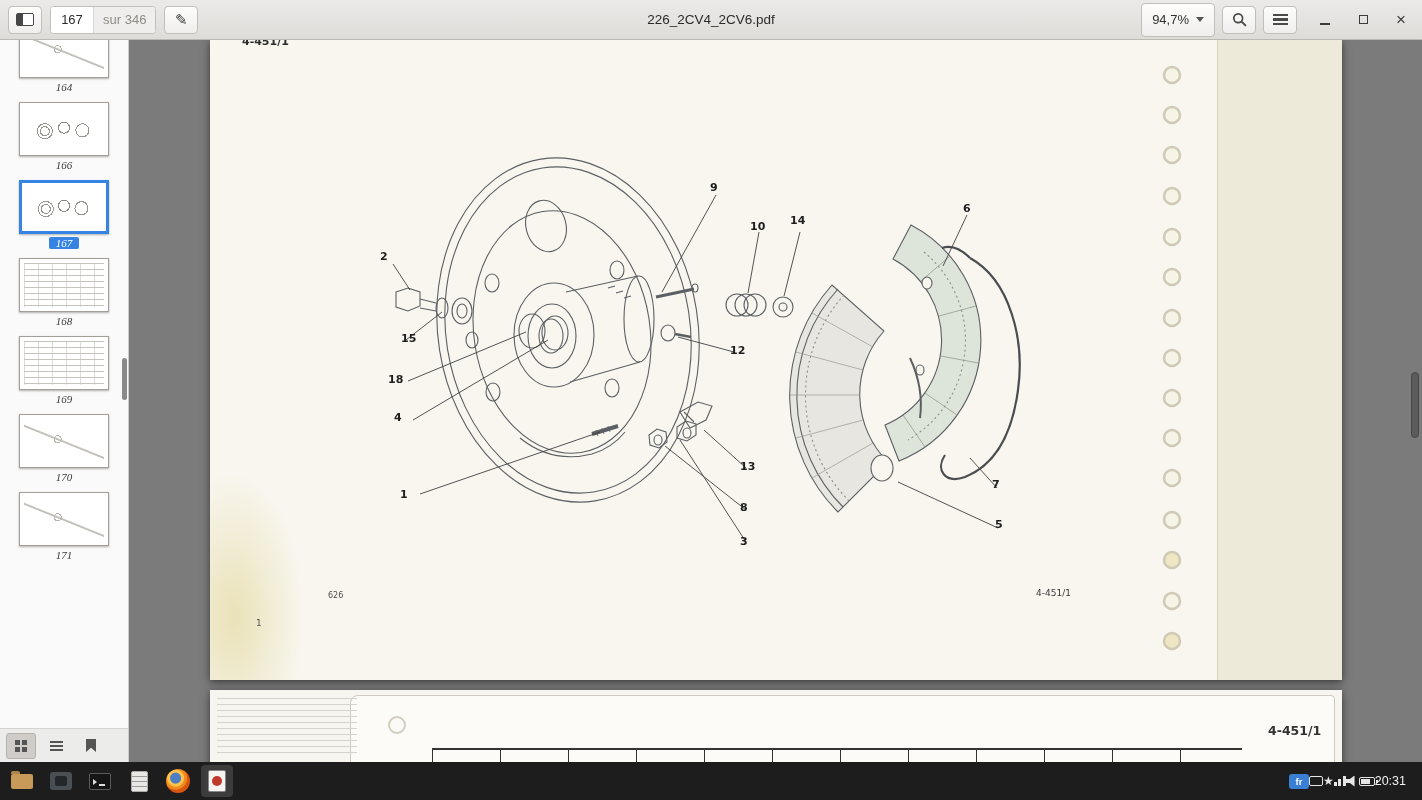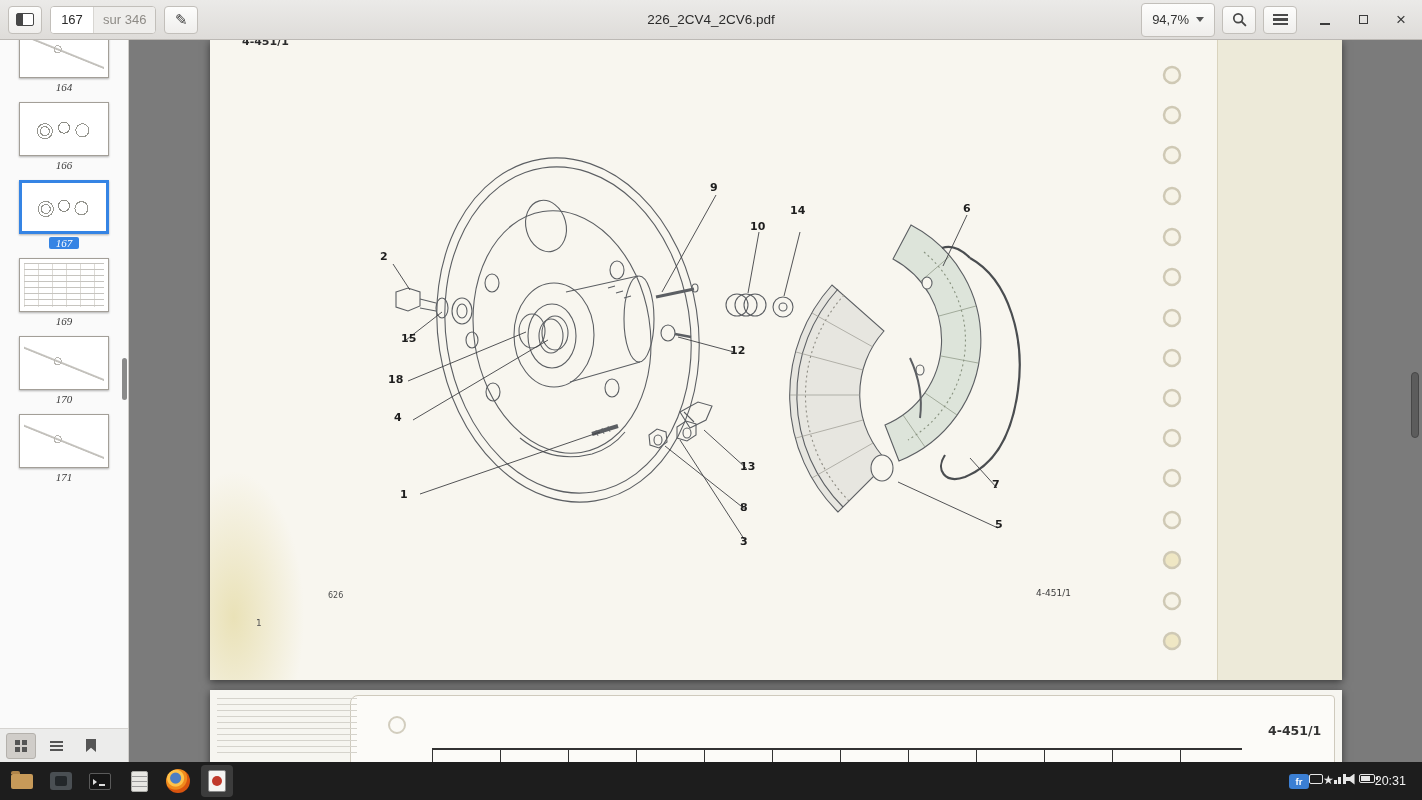--- a/index.html
+++ b/index.html
@@ -102,21 +102,21 @@
   .gfx-ic::before { content:""; position:absolute; inset:4px 5px; background:#23272a; border-radius:2px; }
   .term-ic { width:22px; height:17px; background:#151515; border:1px solid #5a5a5a; border-radius:2px; position:relative; }
   .term-ic::before { content:""; position:absolute; left:3px; top:5px; width:0; height:0; border-top:3px solid transparent; border-bottom:3px solid transparent; border-left:4px solid #ddd; }
   .term-ic::after { content:""; position:absolute; left:9px; bottom:3px; width:6px; height:2px; background:#ddd; }
   .edit-ic { width:17px; height:21px; background:#e8e7e3; border:1px solid #aaaaa6; border-radius:2px;
       background-image:repeating-linear-gradient(to bottom, transparent 0 4px, #9a9a9a 4px 5px); }
   .ff-ic { width:24px; height:24px; border-radius:50%;
       background:radial-gradient(circle at 40% 38%, #4d7dc4 0 5px, #ffc24a 6px 8px, #f08a1d 9px 11px, #d9540e 12px); }
   .pdf-ic { width:18px; height:22px; background:#f5f4f2; border-radius:2px; position:relative; border:1px solid #888; }
   .pdf-ic::after { content:""; position:absolute; left:3px; top:5px; width:10px; height:10px; border-radius:50%; background:#c0392b; }
-  .tray { margin-left:auto; display:flex; align-items:flex-start; padding-right:10px; }
+  .tray { margin-left:auto; display:flex; align-items:center; padding-right:10px; }
   .kb-badge { min-width:20px; height:15px; background:#3b7fd4; color:#fff; font-size:9.5px; font-weight:bold; border-radius:3px;
       display:flex; align-items:center; justify-content:center; padding:0 3px; }
   .scr-ic { width:14px; height:10px; border:1.4px solid #e6e6e6; border-radius:2px; }
   .star-ic { color:#e6e6e6; font-size:12px; line-height:1; }
   .net-ic { display:flex; align-items:flex-end; gap:1.5px; }
   .net-ic i { display:block; width:3px; background:#e6e6e6; }
   .vol-ic { width:13px; height:11px; background:#e6e6e6; clip-path:polygon(0 32%, 32% 32%, 68% 0, 68% 100%, 32% 68%, 0 68%); }
   .bat-ic { width:16px; height:9px; border:1.3px solid #e6e6e6; border-radius:2px; position:relative; }
   .bat-ic::before { content:""; position:absolute; left:1px; top:1px; bottom:1px; width:9px; background:#e6e6e6; }
   .bat-ic::after { content:""; position:absolute; right:-4px; top:2px; width:2px; height:3px; background:#e6e6e6; }
@@ -181,20 +181,26 @@
         <div class="thumb">
             <div class="mini m-rings"></div>
           </div>
         <span class="thumb-label">166</span>
       </div>
       <div class="thumb-item selected">
         <div class="thumb">
             <div class="mini m-rings"></div>
           </div>
         <span class="thumb-label">167</span>
+      </div>
+      <div class="thumb-item">
+        <div class="thumb">
+            <div class="mini m-table"></div>
+          </div>
+        <span class="thumb-label">168</span>
       </div>
       <div class="thumb-item">
         <div class="thumb">
             <div class="mini m-table"></div>
           </div>
         <span class="thumb-label">169</span>
       </div>
       <div class="thumb-item">
         <div class="thumb">
             <div class="mini m-sparse"></div>
@@ -346,21 +352,21 @@
       <span class="callout" style="left:184px;top:371px">4</span>
       <span class="callout" style="left:785px;top:478px">5</span>
       <span class="callout" style="left:753px;top:162px">6</span>
       <span class="callout" style="left:782px;top:438px">7</span>
       <span class="callout" style="left:530px;top:461px">8</span>
       <span class="callout" style="left:500px;top:141px">9</span>
       <span class="callout" style="left:540px;top:180px">10</span>
       <span class="callout" style="left:178px;top:333px">18</span>
       <span class="callout" style="left:520px;top:304px">12</span>
       <span class="callout" style="left:530px;top:420px">13</span>
-      <span class="callout" style="left:580px;top:164px">14</span>
+      <span class="callout" style="left:580px;top:174px">14</span>
       <span class="callout" style="left:191px;top:292px">15</span>
     </div>
 
     <div class="page2">
       <div class="p2-sheet"></div>
       <div class="p2-lines"></div>
       <div class="p2-hole"></div>
       <span class="p2-ref">4-451/1</span>
       <div class="p2-table"></div>
     </div>

